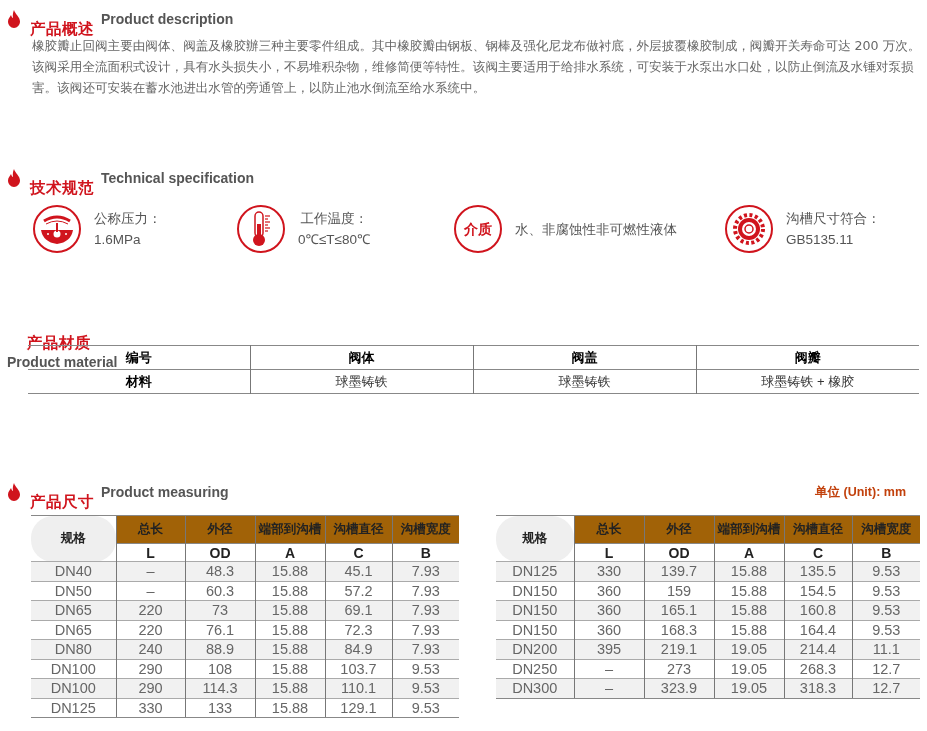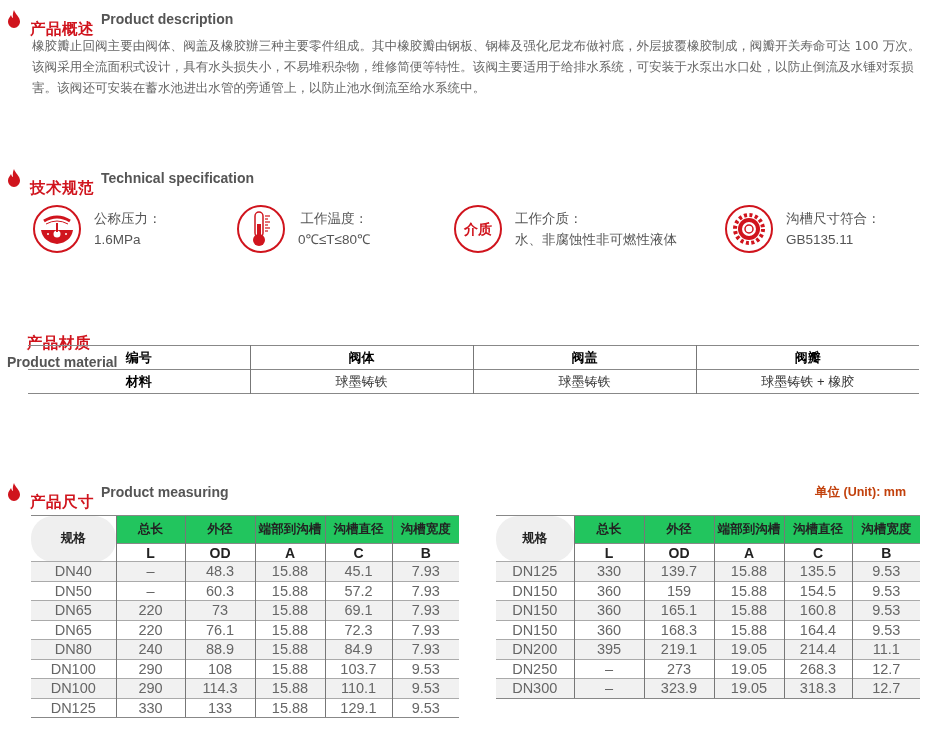--- a/index.html
+++ b/index.html
@@ -23,41 +23,41 @@
   .mat-table td:first-child { border-left: none; }
   .mat-table tr { border-top: 1.5px solid #888; }
   .mat-table tr:last-child { border-bottom: 1.5px solid #888; }
   .mat-table .bold { font-weight: bold; color: #000000; }
 
   .unit { position: absolute; right: 21px; top: 484px; font-size: 12.5px; font-weight: bold; color: #c2410c; font-family: "Liberation Sans", sans-serif; }
 
   .dim-table { top: 515px; }
   .dim-table th { font-size: 12.5px; font-weight: bold; color: #222; text-align: center; border-left: 1px solid #777; }
   .dim-table th.first { background: #efefef; border-left: none; border-radius: 22px; }
-  .dim-table tr.h1 th { height: 28px; border-top: 1.5px solid #888; background: #22c55e; }
+  .dim-table tr.h1 th { height: 28px; border-top: 1.5px solid #888; background: #a16207; }
   .dim-table tr.h1 th.first { background: #efefef; }
   .dim-table tr.h2 th { height: 18px; border-top: 1px solid #888; font-size: 14px; }
   .dim-table td { height: 19.5px; text-align: center; font-size: 14.5px; color: #666; border-left: 1px solid #777; border-top: 1px solid #aaa; }
   .dim-table td:first-child { border-left: none; }
   .dim-table tr.odd td { background: #f1f1f1; }
   .dim-table tbody tr:last-child td { border-bottom: 1.5px solid #888; }
   .dim-left { left: 31px; width: 428px; }
   .dim-right { left: 496px; width: 424px; }
 </style>
 </head>
 <body>
 
 <div class="section-head" style="top:7px;">
   <svg class="flame" viewBox="0 0 14 18">
       <path d="M7 0 C8 4 13 7 13 11.5 C13 15 10.3 18 7 18 C3.7 18 1 15 1 11.5 C1 8.5 3 7 4 5 C4.5 7 5.5 8 6 8 C5.5 5 6 2 7 0 Z" fill="#d0141d"></path>
     </svg>
   <span class="head-cn">产品概述</span>
   <span class="head-en">Product description</span>
 </div>
-<div class="desc">橡胶瓣止回阀主要由阀体、阀盖及橡胶辦三种主要零件组成。其中橡胶瓣由钢板、钢棒及强化尼龙布做衬底，外层披覆橡胶制成，阀瓣开关寿命可达 100 万次。该阀采用全流面积式设计，具有水头损失小，不易堆积杂物，维修简便等特性。该阀主要适用于给排水系统，可安装于水泵出水口处，以防止倒流及水锤对泵损害。该阀还可安装在蓄水池进出水管的旁通管上，以防止池水倒流至给水系统中。</div>
+<div class="desc">橡胶瓣止回阀主要由阀体、阀盖及橡胶辦三种主要零件组成。其中橡胶瓣由钢板、钢棒及强化尼龙布做衬底，外层披覆橡胶制成，阀瓣开关寿命可达 200 万次。该阀采用全流面积式设计，具有水头损失小，不易堆积杂物，维修简便等特性。该阀主要适用于给排水系统，可安装于水泵出水口处，以防止倒流及水锤对泵损害。该阀还可安装在蓄水池进出水管的旁通管上，以防止池水倒流至给水系统中。</div>
 
 <div class="section-head" style="top:166px;">
   <svg class="flame" viewBox="0 0 14 18">
       <path d="M7 0 C8 4 13 7 13 11.5 C13 15 10.3 18 7 18 C3.7 18 1 15 1 11.5 C1 8.5 3 7 4 5 C4.5 7 5.5 8 6 8 C5.5 5 6 2 7 0 Z" fill="#d0141d"></path>
     </svg>
   <span class="head-cn">技术规范</span>
   <span class="head-en">Technical specification</span>
 </div>
 
 <div class="spec-item" style="left:32px;">
@@ -97,21 +97,20 @@
     <div>0℃≤T≤80℃</div>
   </div>
 </div>
 
 <div class="spec-item" style="left:453px;">
   <svg class="spec-icon" viewBox="0 0 50 50">
     <circle cx="25" cy="25" r="23" fill="none" stroke="#d0141d" stroke-width="2"></circle>
     <text x="25" y="30" text-anchor="middle" font-size="14" font-weight="bold" fill="#d0141d" font-family="DejaVu Sans, sans-serif">介质</text>
   </svg>
   <div class="spec-text">
-    <div>工作介质：</div>
     <div>水、非腐蚀性非可燃性液体</div>
   </div>
 </div>
 
 <div class="spec-item" style="left:724px;">
   <svg class="spec-icon" viewBox="0 0 50 50">
     <circle cx="25" cy="25" r="23" fill="none" stroke="#d0141d" stroke-width="2"></circle>
     <circle cx="25" cy="25" r="14" fill="none" stroke="#d0141d" stroke-width="4" stroke-dasharray="3 2.5"></circle>
     <circle cx="25" cy="25" r="11" fill="#d0141d"></circle>
     <circle cx="25" cy="25" r="7" fill="#fff"></circle>

